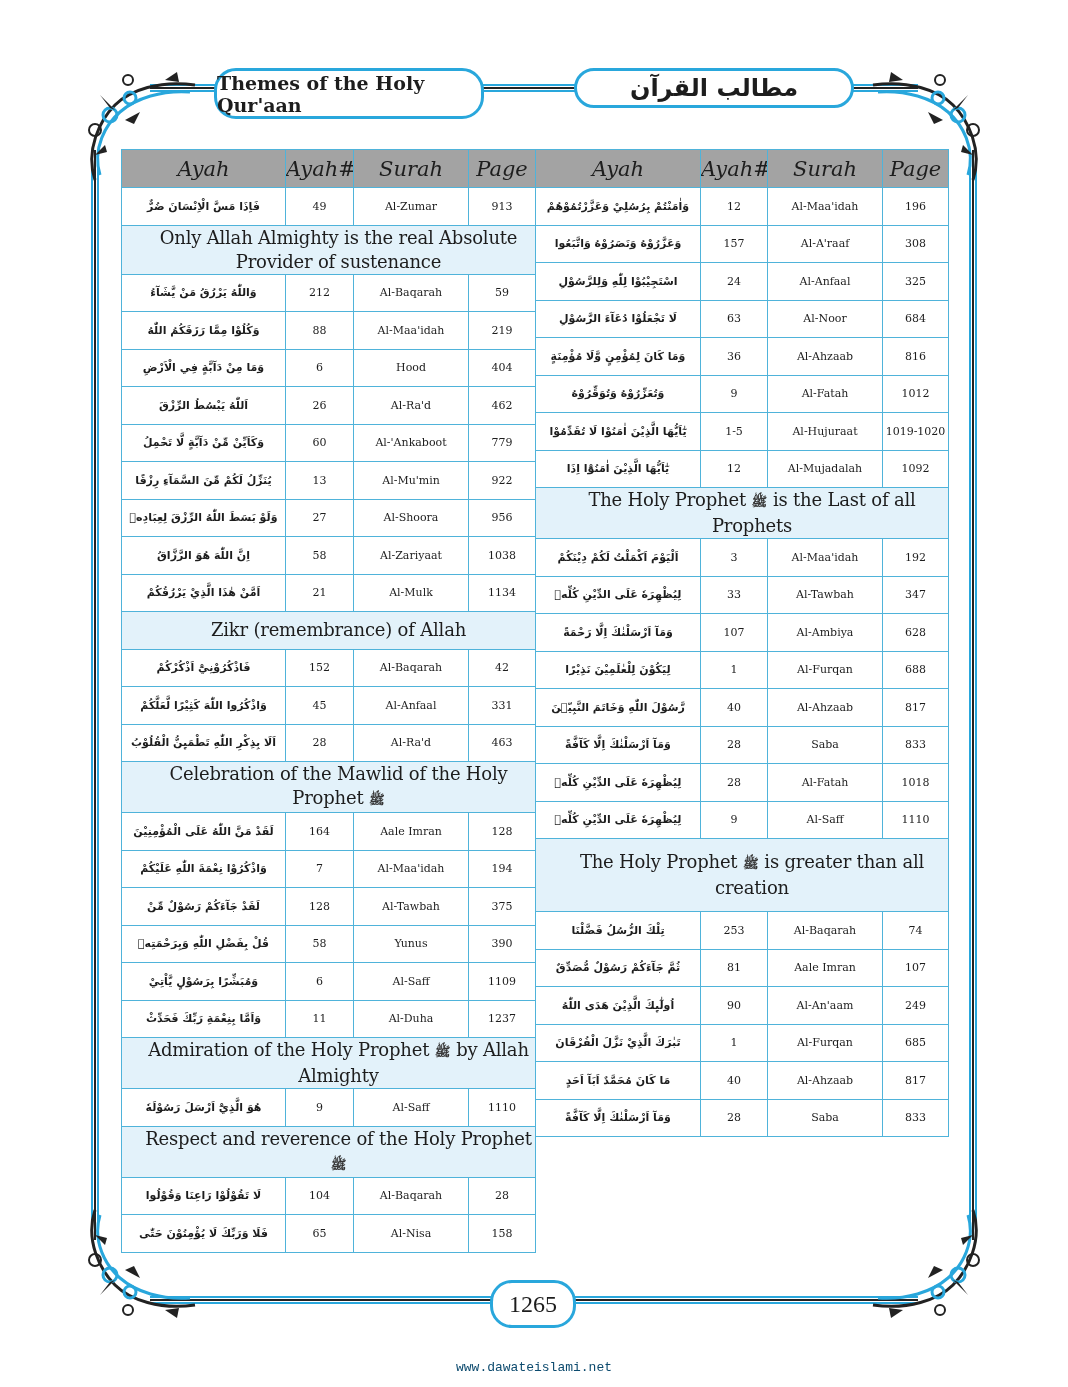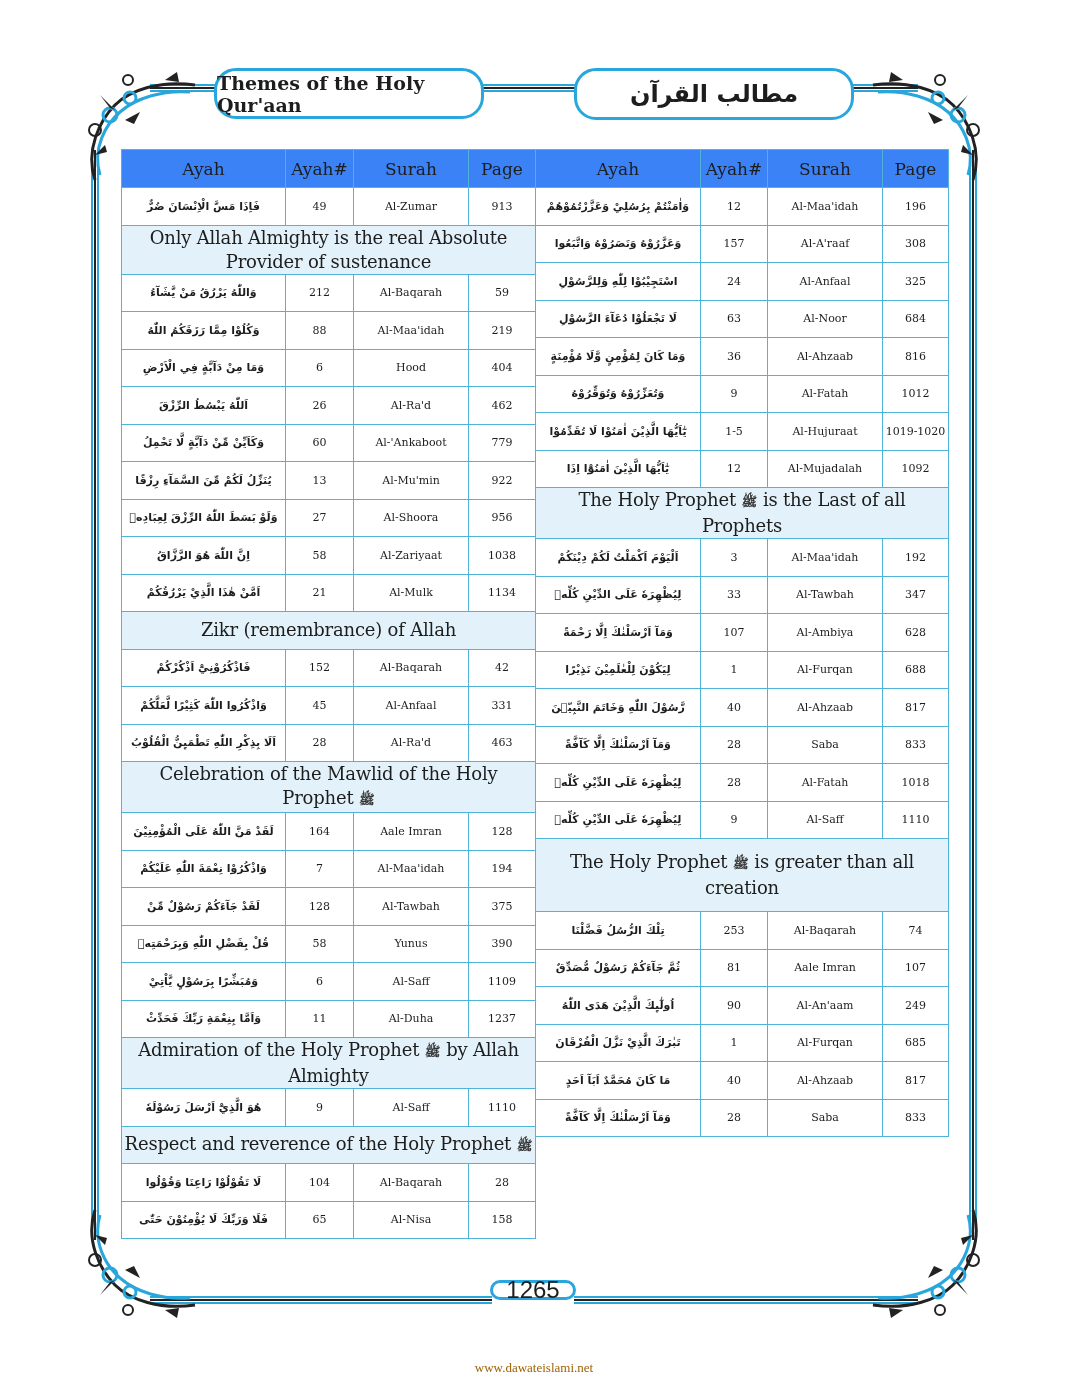--- a/index.html
+++ b/index.html
@@ -15,43 +15,43 @@
   .vline { width: 8px; }
   .vline::before { content: ""; position: absolute; top: 0; bottom: 0; left: 0; width: 2px; background: #29a7dc; }
   .vline::after  { content: ""; position: absolute; top: 0; bottom: 0; right: 0; width: 2px; background: #29a7dc; }
   .vline .core { position: absolute; top: 0; bottom: 0; left: 3px; width: 2px; background: #222; }
 
   .corner { position: absolute; width: 130px; height: 130px; }
 
   .pill { position: absolute; background: #fff; border: 3px solid #29a7dc; border-radius: 22px;
           display: flex; align-items: center; justify-content: center; box-sizing: border-box; }
   .pill-en { left: 214px; top: 68px; width: 270px; height: 51px; font-weight: bold; font-size: 19px; }
-  .pill-ur { left: 574px; top: 68px; width: 280px; height: 52px; font-size: 24px; font-weight: bold;
+  .pill-ur { left: 574px; top: 68px; width: 280px; height: 40px; font-size: 24px; font-weight: bold;
              font-family: "DejaVu Sans", sans-serif; }
-  .pill-page { left: 490px; top: 1280px; width: 86px; height: 20px; font-family: Liberation Sans, sans-serif;
+  .pill-page { left: 490px; top: 1280px; width: 86px; height: 48px; font-family: Liberation Serif, serif;
                font-size: 24px; }
 
   
   table.grid { position: absolute; border-collapse: collapse; table-layout: fixed; }
   table.grid td, table.grid th { border: 1px solid #4fb3da; text-align: center; padding: 0; overflow: hidden; white-space: nowrap; }
-  table.grid th { background: #3b82f6; font-weight: normal; font-size: 17px; height: 37px; }
+  table.grid th { background: #a3a3a3; font-weight: normal; font-size: 21px; height: 37px; font-style: italic; }
   table.grid td { height: 36.5px; font-size: 11px; }
   td.ayah { font-family: "DejaVu Sans", sans-serif; font-size: 14px; font-weight: bold; direction: rtl; margin-top: 32px; }
   td.num { font-size: 11px; }
   td.surah { font-size: 9px; }
   td.page { font-size: 11px; }
-  tr.section td { background: #e3f2fa; font-size: 18px; white-space: normal; line-height: 24px; letter-spacing: -0.2px; }
+  tr.section td { background: #e3f2fa; font-size: 18px; white-space: normal; line-height: 24px; letter-spacing: -0.2px; padding-left: 20px; }
   tr.section.tall td { height: 72px; }
   .saw { font-family: "DejaVu Sans", sans-serif; font-size: 13px; font-weight: bold; color: #333; }
 
   #left-table { left: 121px; top: 149px; width: 414px; }
   #right-table { left: 535px; top: 149px; width: 413px; }
 
   .website { position: absolute; left: 0; width: 1068px; top: 1360px; text-align: center;
-             font-family: Liberation Serif, serif; font-size: 13px; color: #a16207; }
+             font-family: Liberation Mono, monospace; font-size: 13px; color: #0c4a6e; }
 </style>
 </head>
 <body>
 
 <div class="frame-line hline" style="left:150px; top:84px; width:66px;">
     <div class="core"></div>
   </div>
 <div class="frame-line hline" style="left:482px; top:84px; width:94px;">
     <div class="core"></div>
   </div>

